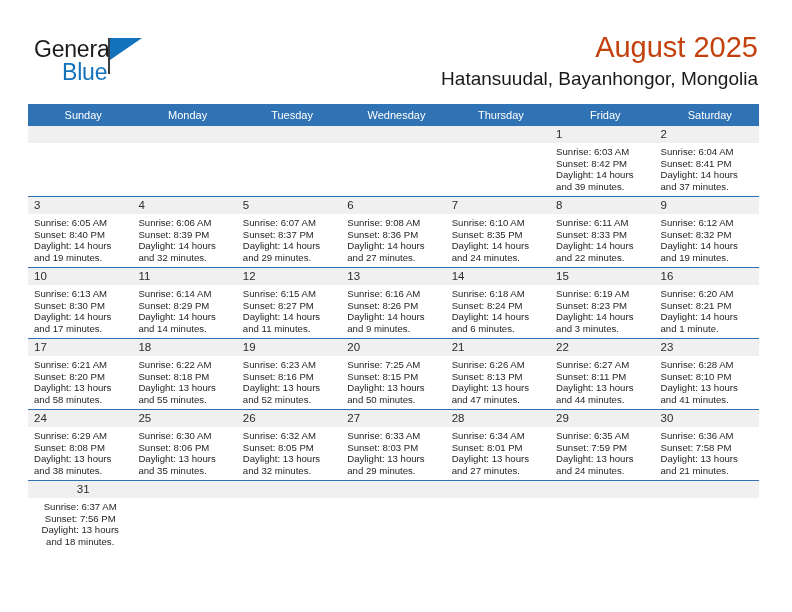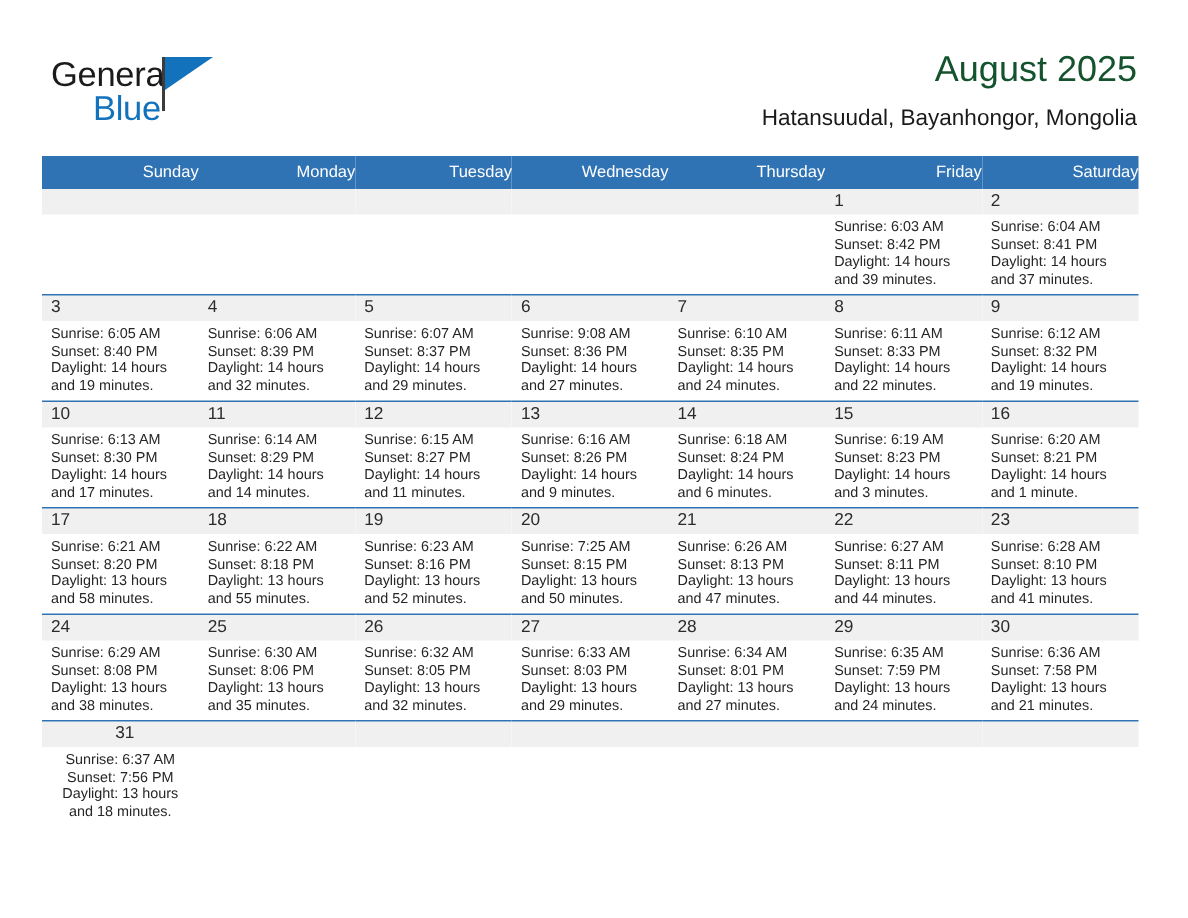--- a/index.html
+++ b/index.html
@@ -73,27 +73,27 @@
     line-height: 26px;
   }
 
   .titles {
     position: absolute;
     right: 34px;
     top: 0;
     text-align: right;
   }
   .cal-title {
-    font-size: 24px;
-    color: #14532d;
+    font-size: 29px;
+    color: #c2410c;
     line-height: 38px;
     white-space: nowrap;
   }
   .cal-subtitle {
-    font-size: 15px;
+    font-size: 19px;
     color: #1a1a1a;
     line-height: 22px;
     margin-top: 2px;
     white-space: nowrap;
   }
 
   
   .calendar {
     position: absolute;
     left: 28px;
@@ -102,21 +102,21 @@
     border-collapse: collapse;
     table-layout: fixed;
   }
   .calendar col { width: 104.43px; }
 
   thead th {
     background: #3073b5;
     color: #ffffff;
     font-size: 11px;
     font-weight: normal;
-    text-align: right;
+    text-align: center;
     padding: 4px 0 4px 6px;
     height: 14px;
     line-height: 14px;
     border: none;
   }
 
   tbody td {
     vertical-align: top;
     padding: 0;
     border-top: 1px solid #2f72b3;

